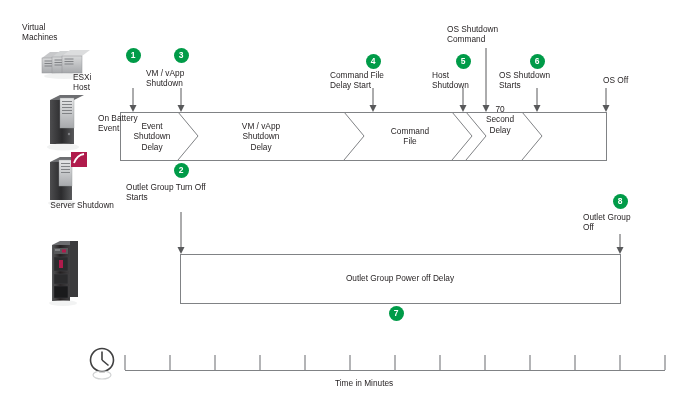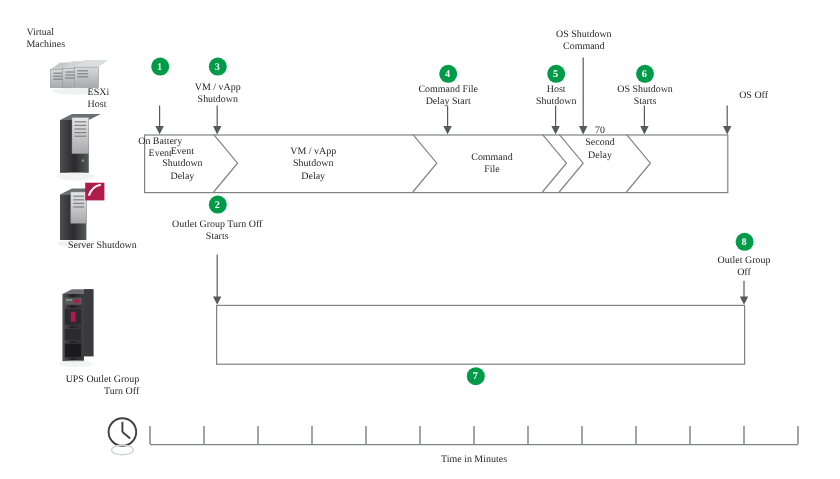--- a/index.html
+++ b/index.html
@@ -4,27 +4,27 @@
 <style>
   html,body{margin:0;padding:0;}
   body{
     width:700px;height:399px;
     background:#ffffff;
     font-family:"Liberation Sans", sans-serif;
     color:#231f20;
     overflow:hidden;
     position:relative;
   }
-  #stage{position:absolute;left:0;top:0;width:700px;height:344px;font-family:Liberation Serif, serif;}
+  #stage{position:absolute;left:0;top:0;width:700px;height:344px;}
   .abs{position:absolute;}
   .lbl{
     font-size:8.3px;
     line-height:10.4px;
     color:#231f20;
-    text-align:center;
+    text-align:left;
     white-space:pre-line;
   }
   .badge{
     width:15px;height:15px;border-radius:50%;
     background:#009b48;
     color:#ffffff;
     font-size:8.5px;
     font-weight:bold;
     line-height:15px;
     text-align:center;
@@ -149,22 +149,20 @@
       <rect x="10" y="11" width="14" height="6" fill="#58595b"></rect>
       <rect x="11" y="12.5" width="5" height="1" fill="#a7a9ac"></rect>
       <rect x="18" y="12.5" width="4" height="3" fill="#b01b4c"></rect>
       <rect x="10" y="20" width="14" height="14" fill="#2b2b2d" stroke="#4d4d4f" stroke-width="0.4"></rect>
       <rect x="15" y="23" width="4" height="8" fill="#b01b4c"></rect>
       <rect x="10" y="37" width="14" height="10" fill="#2b2b2d" stroke="#4d4d4f" stroke-width="0.4"></rect>
       <rect x="10" y="49" width="14" height="12" fill="#1a1a1c" stroke="#4d4d4f" stroke-width="0.4"></rect>
       <ellipse cx="19" cy="66" rx="14" ry="3" fill="#e6e7e8" opacity="0.5"></ellipse>
     </svg>
   </div>
-  <div class="abs sidelabel" style="left:12px;top:311px;width:104px;">UPS Outlet Group
-Turn Off</div>
 
   <svg class="abs" style="left:0;top:0;" width="700" height="399">
 
     <rect x="120.5" y="112.5" width="486" height="48" class="stroke-line"></rect>
 
     <polyline points="178,112 198,136 178,160" class="stroke-line"></polyline>
     <polyline points="344,112 364,136 344,160" class="stroke-line"></polyline>
     <polyline points="452,112 472,136 452,160" class="stroke-line"></polyline>
     <polyline points="466,112 486,136 466,160" class="stroke-line"></polyline>
     <polyline points="522,112 542,136 522,160" class="stroke-line"></polyline>
@@ -257,20 +255,21 @@
   <div class="abs band-text" style="left:378px;top:126px;width:64px;">Command
 File</div>
   <div class="abs band-text" style="left:477px;top:104px;width:46px;">70
 Second
 Delay</div>
 
   <div class="abs badge" style="left:173.5px;top:163px;">2</div>
   <div class="abs lbl" style="left:126px;top:182px;width:110px;">Outlet Group Turn Off
 Starts</div>
 
+  <div class="abs band-text" style="left:300px;top:273px;width:200px;">Outlet Group Power off Delay</div>
 
   <div class="abs badge" style="left:388.5px;top:306px;">7</div>
 
   <div class="abs badge" style="left:612.5px;top:194px;">8</div>
   <div class="abs lbl" style="left:335px;top:378px;width:120px;">Time in Minutes</div>
 
   <div class="abs lbl" style="left:583px;top:212px;width:74px;">Outlet Group
 Off</div>
 
 </div>

